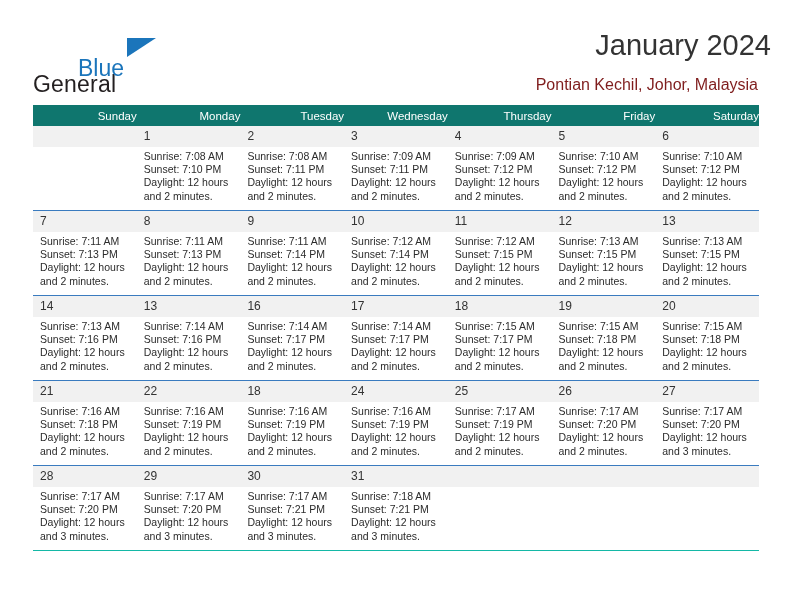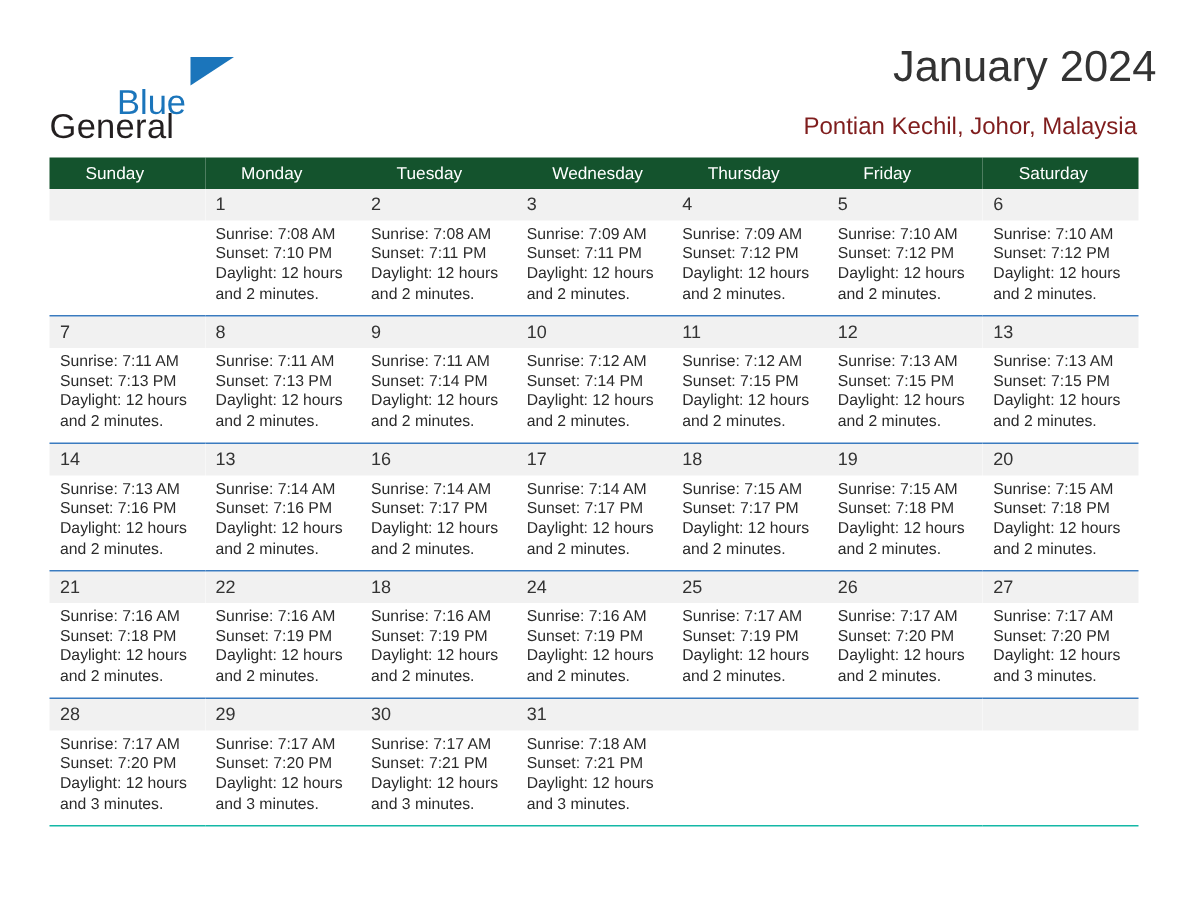--- a/index.html
+++ b/index.html
@@ -86,25 +86,25 @@
     left: 33px;
     top: 105px;
     width: 726px;
   }
   table.cal {
     border-collapse: collapse;
     width: 726px;
     table-layout: fixed;
   }
   table.cal th {
-    background: #14532d;
+    background: #0f766e;
     color: #ffffff;
     font-size: 11.5px;
     font-weight: normal;
-    text-align: left;
+    text-align: right;
     padding: 4px 0 4px 24px;
     height: 13px;
     border: none;
   }
   td.daycell {
     vertical-align: top;
     padding: 0;
     border: none;
     height: 84px;
     background: #ffffff;

